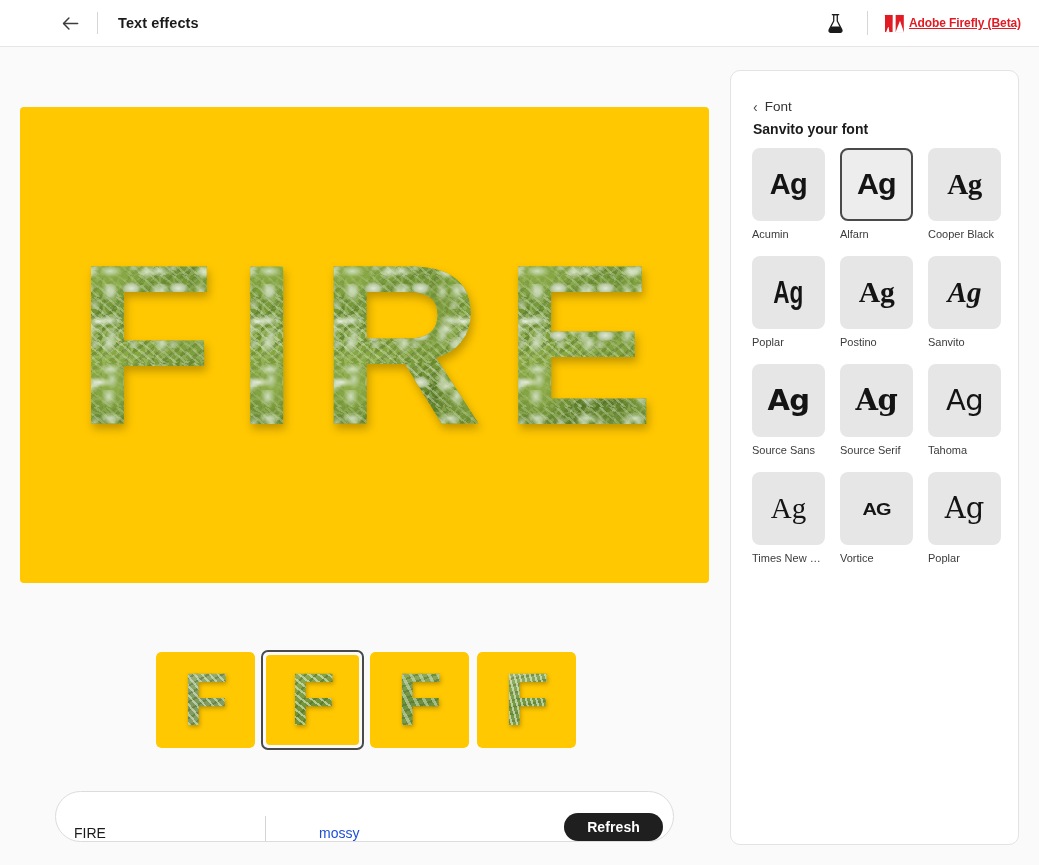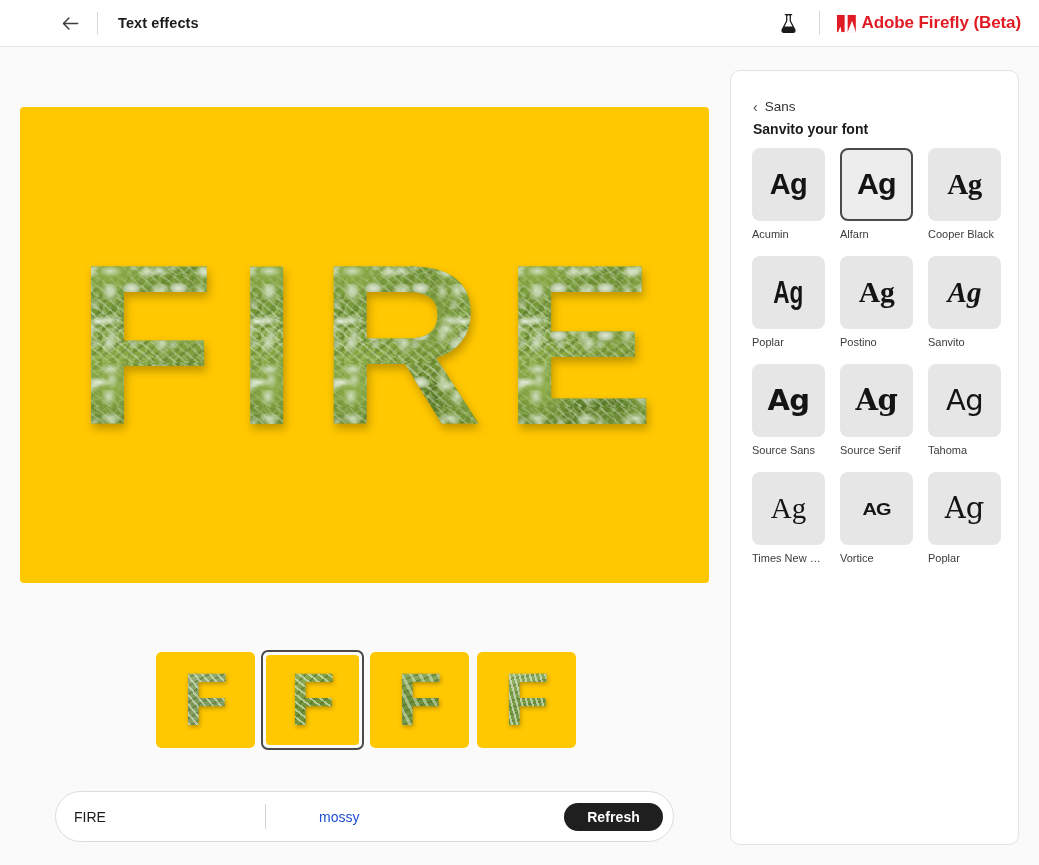--- a/index.html
+++ b/index.html
@@ -58,24 +58,25 @@
     width: 1px; height: 24px;
     background: #d6d6d6;
     margin: 0 16px;
   }
   .brand {
     display: flex; align-items: center;
     cursor: pointer;
   }
   .brand-text {
     margin-left: 4px;
-    font-size: 17px;
+    font-size: 12px;
     font-weight: bold;
     color: #e01b24;
     letter-spacing: -0.1px;
+    text-decoration: underline;
   }
 
   
   .canvas {
     position: absolute;
     left: 20px; top: 107px;
     width: 689px; height: 476px;
     border-radius: 4px;
     overflow: hidden;
   }
@@ -194,21 +195,21 @@
 
   
   .promptbar {
     position: absolute;
     left: 55px; top: 791px;
     width: 619px; height: 51px;
     background: #ffffff;
     border: 1px solid #dcdcdc;
     border-radius: 26px;
     display: flex;
-    align-items: center;
+    align-items: flex-end;
     gap: 36px;
   }
   .prompt-text {
     margin-left: 18px;
     width: 155px;
     font-size: 14px;
     color: #1b1b1b;
     border: none; outline: none;
     background: transparent;
     font-family: "Liberation Sans", sans-serif;
@@ -399,21 +400,21 @@
 <div class="promptbar">
   <input class="prompt-text" value="FIRE" style="">
   <div class="prompt-divider"></div>
   <input class="prompt-style" value="mossy" style="">
   <button class="refresh-btn" style="background: rgb(31, 31, 31);">Refresh</button>
 </div>
 
 <div class="panel">
   <div class="panel-back">
     <span class="panel-back-chevron">‹</span>
-    <span class="panel-back-label">Sans</span>
+    <span class="panel-back-label">Font</span>
   </div>
   <div class="panel-heading">Sanvito your font</div>
 
   <div class="font-grid">
     <div class="font-cell">
       <div class="font-swatch">
         <span class="font-sample fs-acumin">Ag</span>
       </div>
       <div class="font-label">Acumin</div>
     </div>

